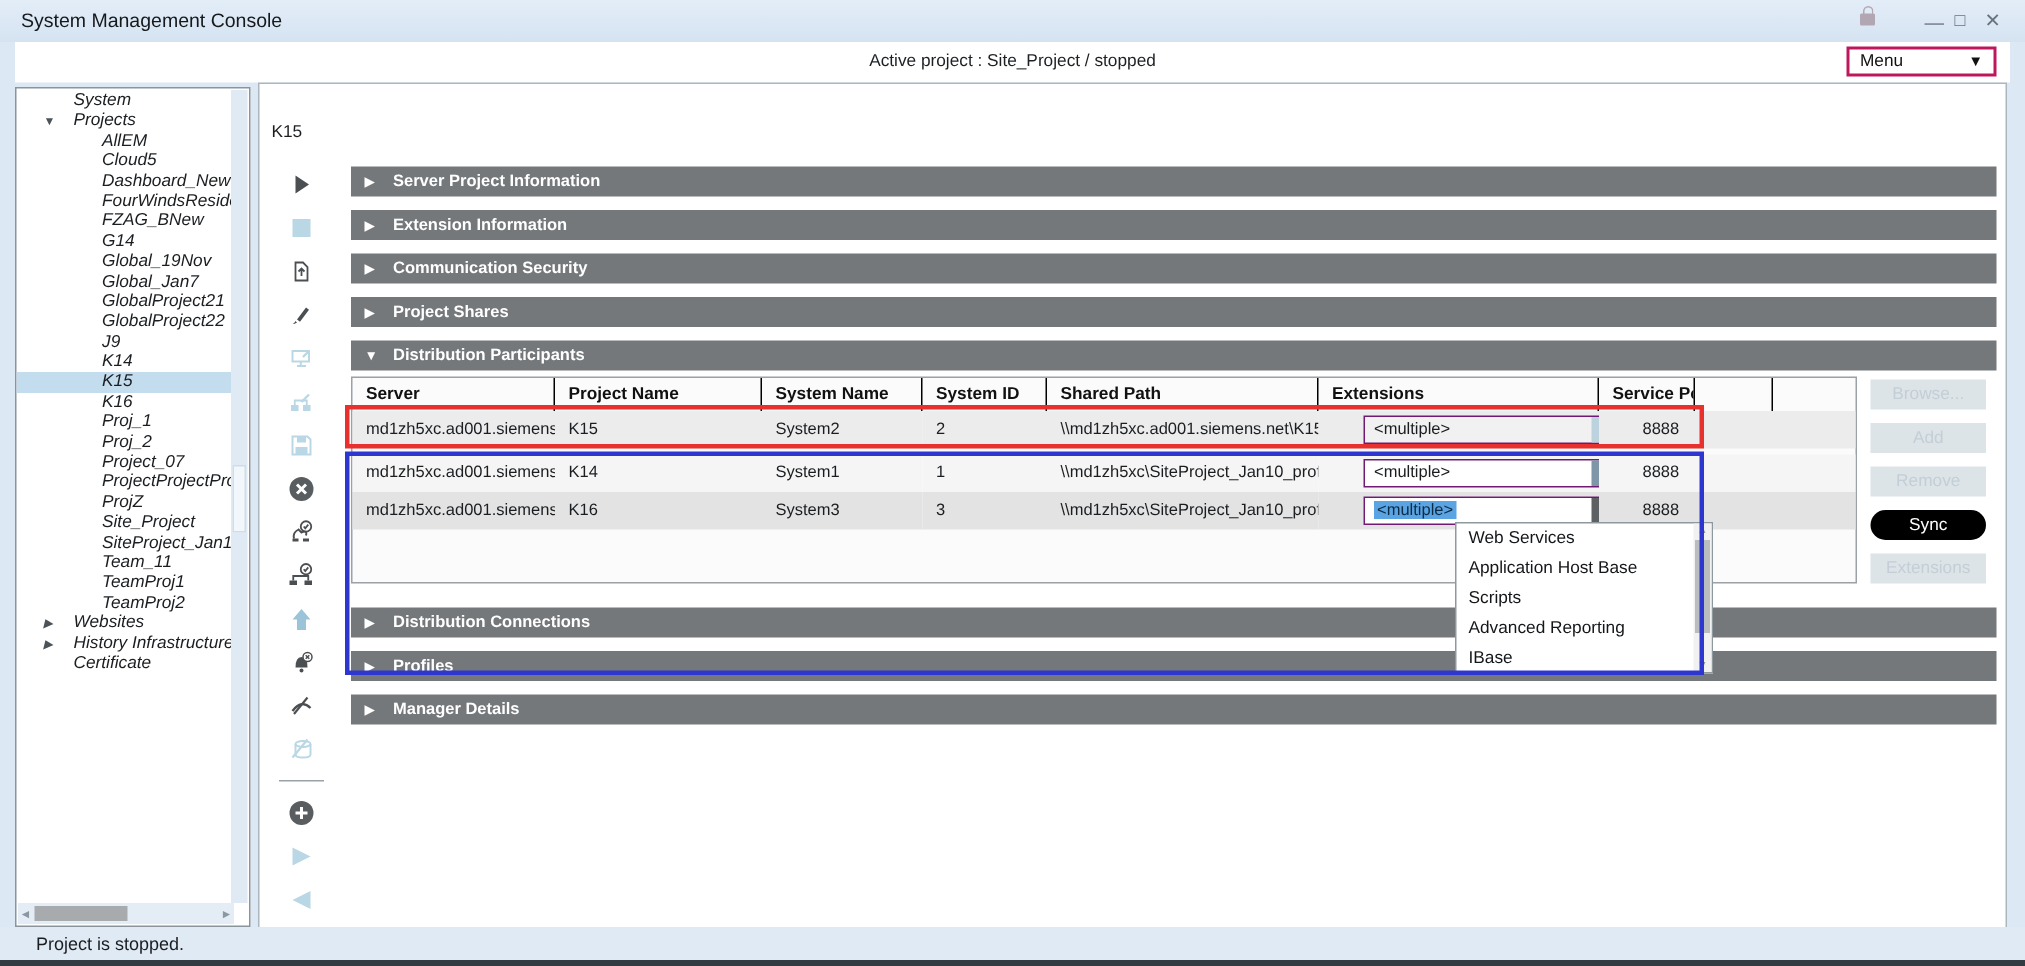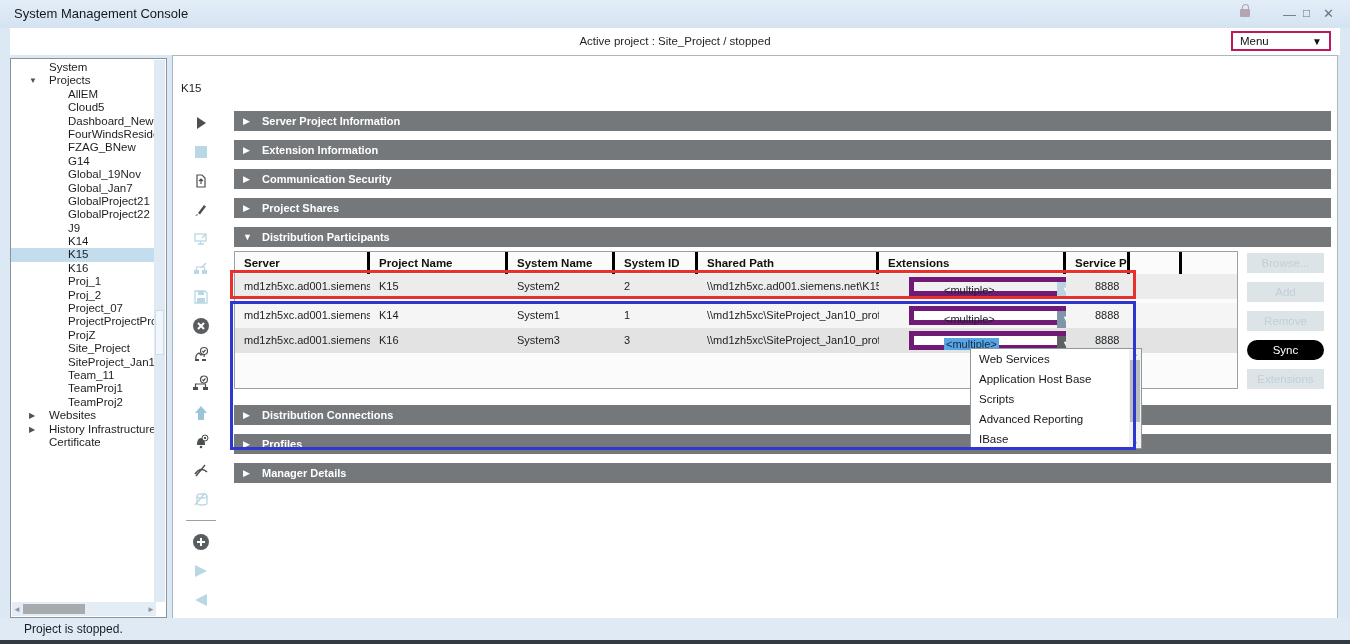--- a/index.html
+++ b/index.html
@@ -11,21 +11,21 @@
   .winctl{position:absolute;top:8px;font-size:13px;color:#68737e;line-height:13px;}
   .lock{position:absolute;left:1240px;top:9px;width:10px;height:8px;background:#b3a6b3;border-radius:1px;}
   .lock:before{content:"";position:absolute;left:1.5px;top:-5px;width:5px;height:5px;border:1.5px solid #b3a6b3;border-bottom:none;border-radius:4px 4px 0 0;}
   
   .projstrip{position:absolute;left:10px;top:28px;width:1330px;height:27px;background:#ffffff;}
   .activeproj{position:absolute;left:0;top:7px;width:100%;text-align:center;font-size:11.5px;color:#1d2124;}
   .menubox{position:absolute;left:1231px;top:31px;width:100px;height:20px;background:#fff;border:2px solid #be185d;
            box-sizing:border-box;display:flex;align-items:center;justify-content:space-between;padding:0 7px;font-size:11.5px;color:#111;}
   .menubox .arr{font-size:10px;}
   
-  .treepanel{position:absolute;left:10px;top:58px;width:157px;height:560px;background:#fff;border:1px solid #8a949c;box-sizing:border-box;}
+  .treepanel{position:absolute;left:10px;top:58px;width:157px;height:560px;background:#fff;border:1px solid #8a949c;box-sizing:border-box;font-style:italic;}
   .treescroll-v{position:absolute;right:1px;top:1px;width:11px;height:542px;background:#dfeaf4;}
   .treescroll-v .thumb{position:absolute;left:1px;top:250px;width:9px;height:45px;background:#f2f7fb;border:1px solid #cfdde9;box-sizing:border-box;}
   .treescroll-h{position:absolute;left:1px;bottom:1px;width:144px;height:14px;background:#e4edf6;display:flex;align-items:center;}
   .treescroll-h .harrow{font-size:8px;color:#8b97a1;width:10px;text-align:center;}
   .treescroll-h .hthumb{position:absolute;left:11px;top:2px;width:62px;height:10px;background:#a7abae;}
   .tree{position:absolute;left:0;top:2px;width:143px;height:540px;overflow:hidden;}
   .ti{position:relative;height:13.4px;line-height:13.4px;font-size:11.5px;color:#1b1e21;white-space:nowrap;}
   .ti .lbl{position:absolute;left:38px;}
   .ti.lvl2 .lbl{left:57px;}
   .ti .exp{position:absolute;left:18px;top:0;font-size:8px;color:#4b5258;}
@@ -44,29 +44,29 @@
   .vsep{width:30px;height:1px;background:#9aa2a8;margin:6px 0 6px 3px;}
   
   .secwrap{position:absolute;left:61px;top:0;width:1105px;}
   .secbar{position:absolute;left:0;width:1097px;height:20px;background:#74787b;color:#fff;font-size:11px;font-weight:bold;
           line-height:20px;box-sizing:border-box;padding-left:28px;}
   .secbar .secarrow{position:absolute;left:9px;top:0;font-size:9px;font-weight:normal;}
   
   .tablebox{position:absolute;left:0px;top:195px;width:1004px;height:138px;background:#fbfbfb;border:1px solid #9aa2a8;box-sizing:border-box;}
   .tgrid{display:grid;grid-template-columns:135px 138px 107px 83px 181px 187px 64px 52px auto;}
   .th{height:22px;line-height:22px;font-size:11.5px;font-weight:bold;color:#111;padding-left:9px;
-      border-right:3px solid #000000;white-space:nowrap;overflow:hidden;}
+      border-right:1px solid #000000;white-space:nowrap;overflow:hidden;}
   .th:last-child{border-right:none;}
   .td{height:25px;line-height:25px;font-size:11px;color:#1b1e21;padding-left:9px;white-space:nowrap;overflow:hidden;position:relative;}
   .trow0 .td{background:#ececec;}
   .trow1 .td{background:#f5f5f5;}
   .trow2 .td{background:#e3e3e3;}
   .port{padding-left:29px;}
   
-  .combo{position:absolute;left:30px;top:3px;width:172px;height:19px;border:5px solid #701a75;background:#fff;box-sizing:border-box;display:flex;padding-left:24px;}
+  .combo{position:absolute;left:30px;top:3px;width:172px;height:19px;border:1px solid #701a75;background:#fff;box-sizing:border-box;display:flex;}
   .combo .val{flex:1;font-size:11px;line-height:17px;padding-left:6px;color:#1b1e21;}
   .combo .btn{width:19px;height:17px;display:flex;align-items:center;justify-content:center;color:#fff;font-size:9px;}
   .combo.disabled{background:#f1f1f1;}
   .combo.disabled .btn{background:#bcd3df;}
   .combo.mid .btn{background:#7e96a8;}
   .combo.open .btn{background:#5d6164;}
   .combo.open .val span{background:#5aa4e4;color:#0d2c44;padding:0 2px;}
   
   .ddlist{position:absolute;left:736px;top:292px;width:172px;height:101px;background:#fff;border:1px solid #8e989f;box-sizing:border-box;z-index:30;}
   .dditem{height:20px;line-height:20px;font-size:11.5px;color:#14171a;padding-left:8px;white-space:nowrap;overflow:hidden;}

